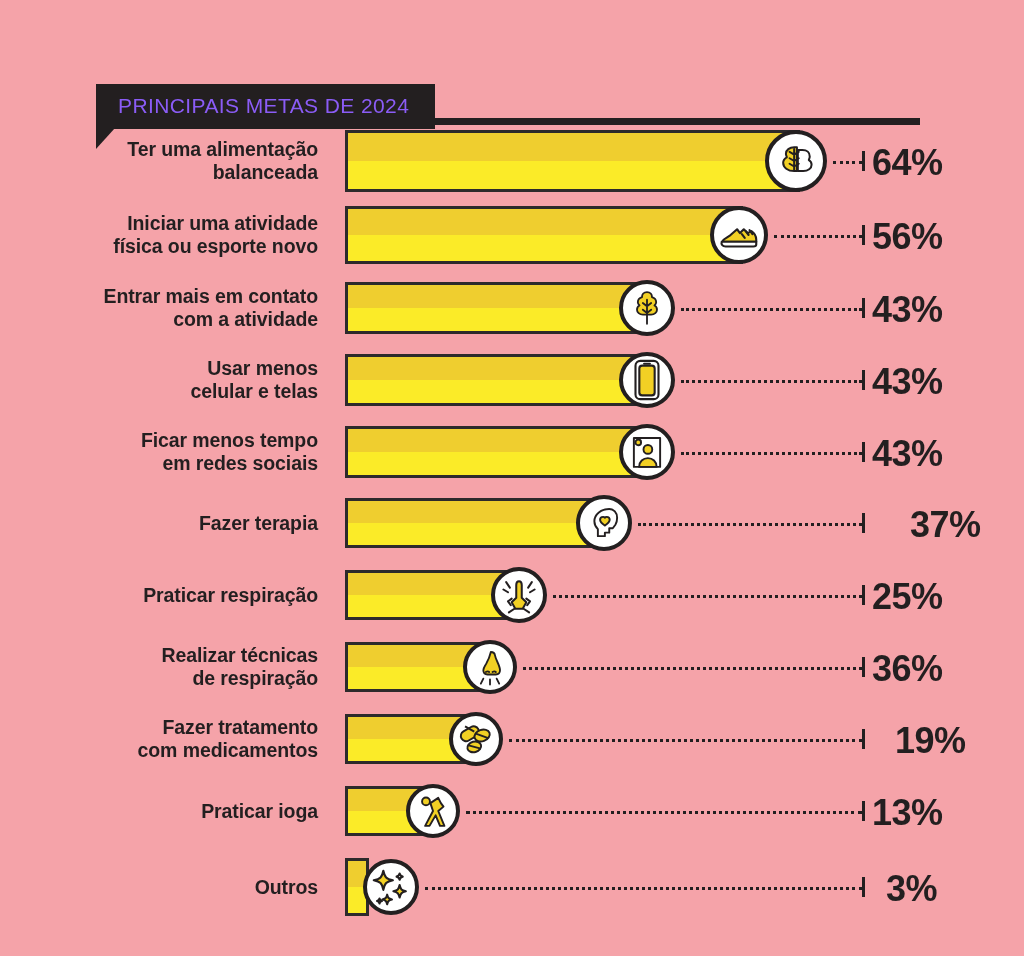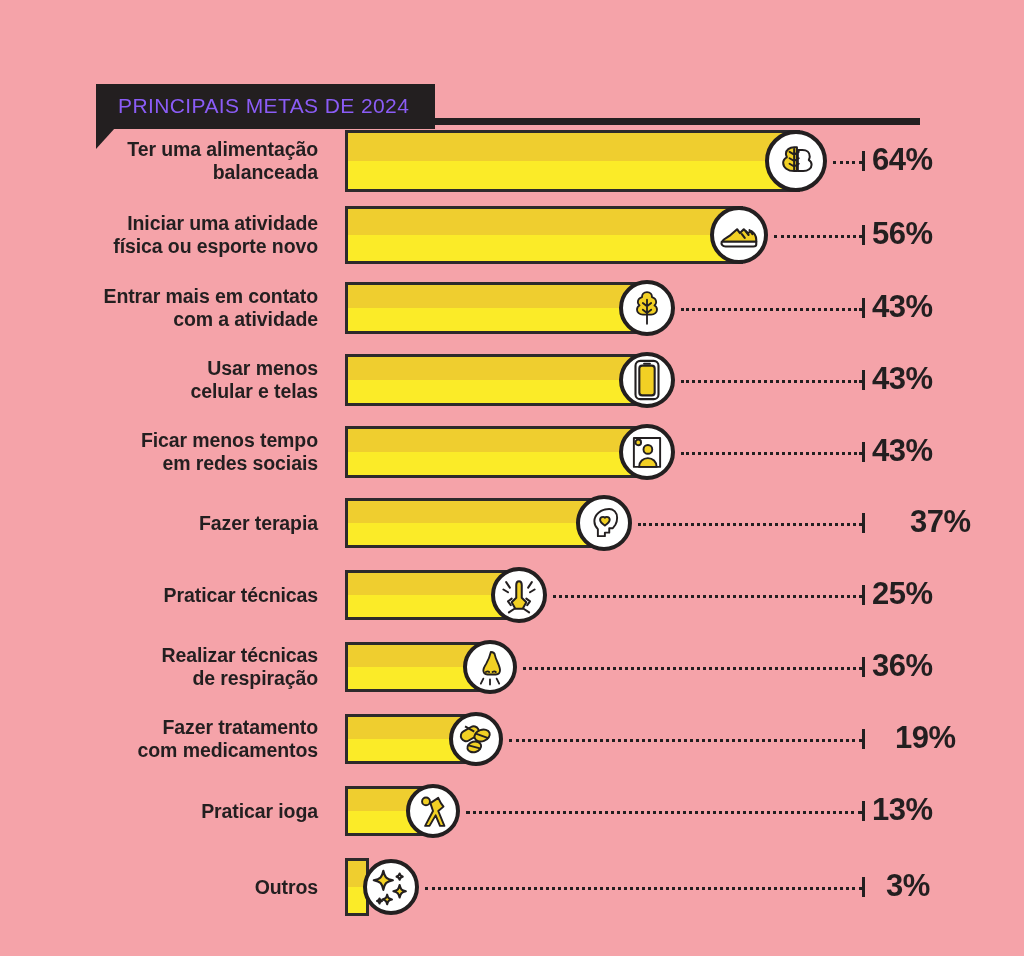--- a/index.html
+++ b/index.html
@@ -94,21 +94,21 @@
   }
   .leader-cap{
     position:absolute;
     width:3px;
     background:#231F20;
     z-index:2;
   }
   .pct{
     position:absolute;
     color:#231F20;
-    font-size:31px;
+    font-size:36px;
     font-weight:bold;
     letter-spacing:-0.5px;
     font-family:"Liberation Sans", sans-serif;
     white-space:nowrap;
     text-align:left;
   }
 </style>
 </head>
 <body>
 
@@ -215,21 +215,21 @@
         <path d="M30 8c-9 0-17 6-17 14 0 4 2 7 4 9v8h8v-4h5v-5h4l3-4c2-3 2-6 2-8 0-6-4-10-9-10z" fill="#fff"></path>
         <path d="M23 17c-2 0-3.5 1.5-3.5 3.4 0 3 4 5.6 5.5 6.6 1.5-1 5.5-3.6 5.5-6.6 0-1.9-1.5-3.4-3.5-3.4-1 0-1.7.5-2 1-.3-.5-1-1-2-1z" fill="#F2D024"></path>
       </g>
         </svg>
       </div>
       <div class="leader" style="left: 638px; width: 224px; top: 25px;"></div>
       <div class="leader-cap" style="left: 862px; top: 15px; height: 20px;"></div>
       <div class="pct" style="left: 910px; top: 6px; width: 90px;">37%</div>
     </div>
     <div class="row" style="top: 452px;">
-      <div class="row-label" style="top: 13.5px;">Praticar técnicas</div>
+      <div class="row-label" style="top: 13.5px;">Praticar respiração</div>
       <div class="bar" style="width: 178px; height: 50px; top: 0px;"></div>
       <div class="icon-circle" style="width: 56px; height: 56px; left: 491px; top: -3px;">
         <svg width="44" height="44" viewBox="0 0 48 48">
       <g stroke="#231F20" stroke-width="2.2" stroke-linejoin="round" stroke-linecap="round">
         <path d="M24 9c-2 0-3 2-3 4v14l-5 5 4 7h8l4-7-5-5V13c0-2-1-4-3-4z" fill="#F2D024"></path>
         <path d="M16 28l-4 3 3 4M32 28l4 3-3 4" fill="none"></path>
         <path d="M10 10l4 6M38 10l-4 6M7 18l5 3M41 18l-5 3" fill="none"></path>
         <path d="M19 39l-6 4M29 39l6 4" fill="none"></path>
       </g>
         </svg>

